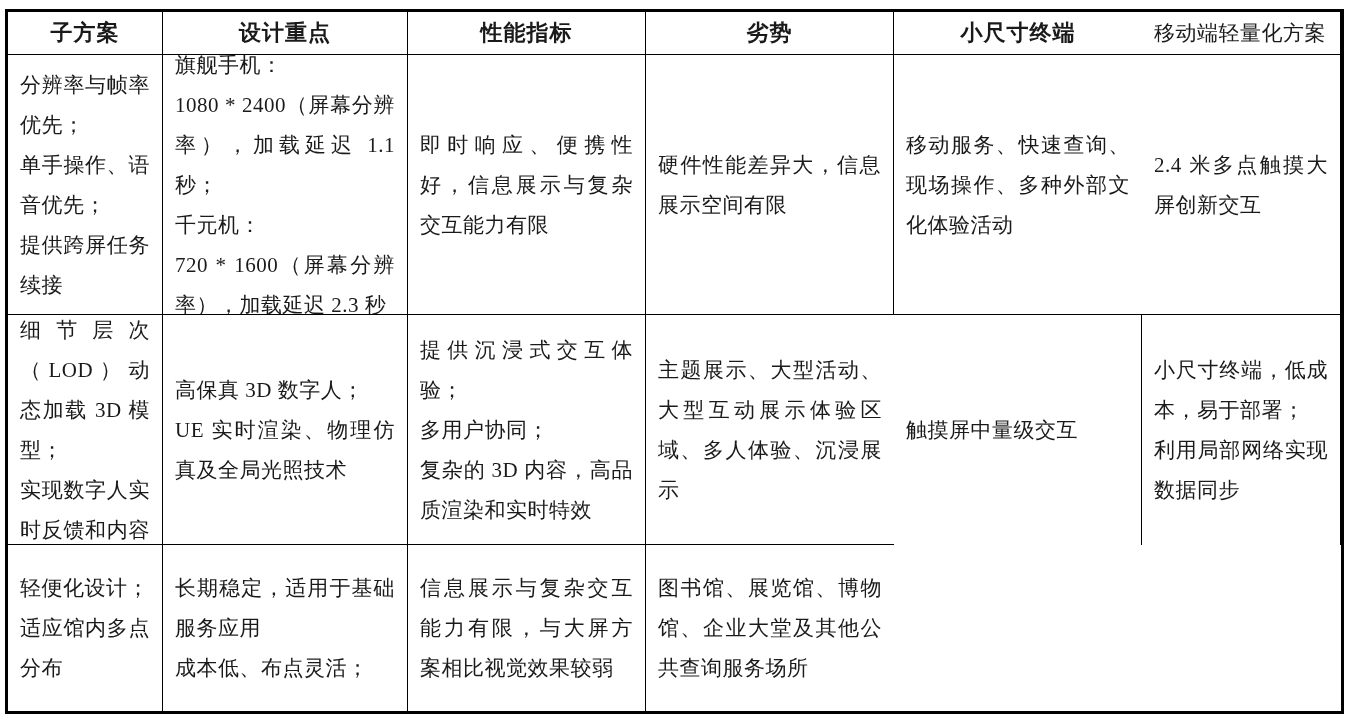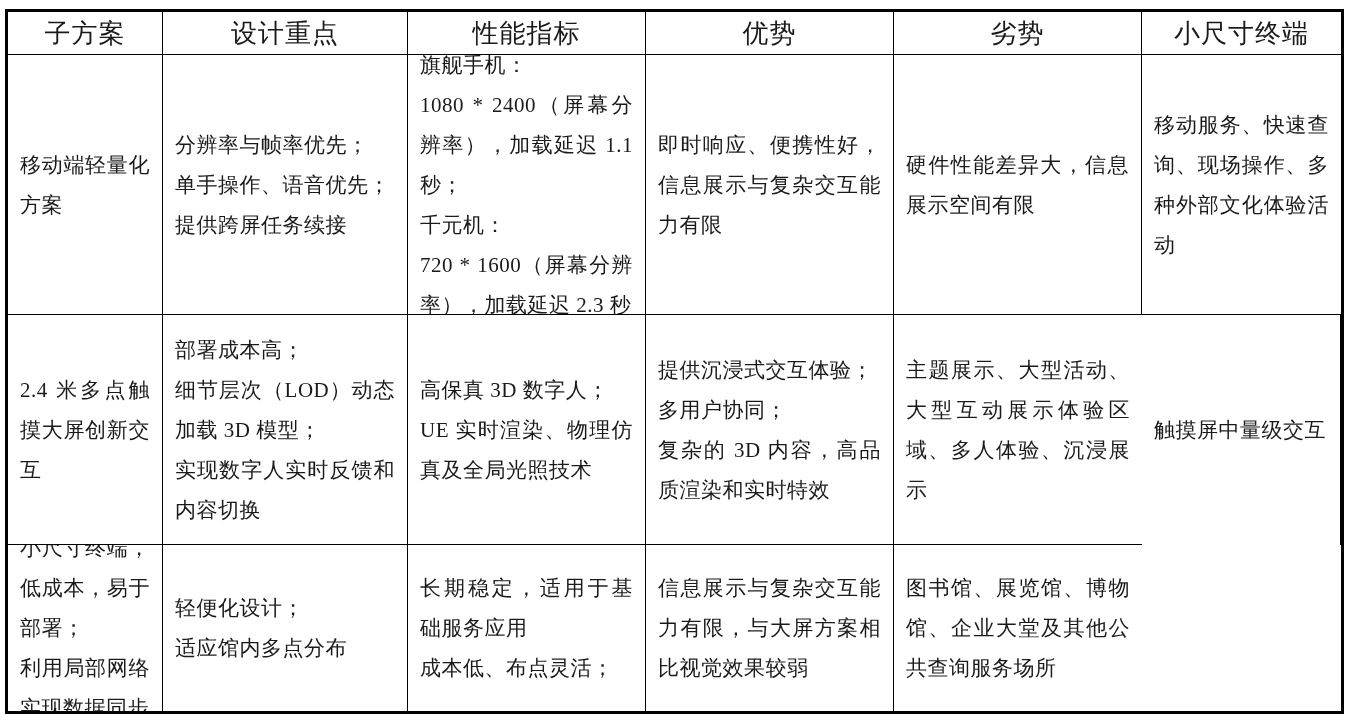--- a/index.html
+++ b/index.html
@@ -41,41 +41,41 @@
     padding: 2px 12px;
     overflow: hidden;
   }
   .cell.last-col { border-right: none; }
   .cell.last-row { border-bottom: none; }
   .hdr {
     flex-direction: row;
     align-items: center;
     justify-content: center;
     padding: 0;
-    font-size: 26px;
+    font-size: 22px;
     letter-spacing: 1px;
+    font-weight: bold;
   }
   .ln {
     font-size: 21px;
     line-height: 40px;
     text-align: justify;
     text-justify: inter-character;
     letter-spacing: 0.5px;
   }
 </style>
 </head>
 <body>
 
 <div class="page">
   <div class="tbl">
 
     <div class="cell hdr">子方案</div>
     <div class="cell hdr">设计重点</div>
     <div class="cell hdr">性能指标</div>
-    <div class="cell hdr">优势</div>
     <div class="cell hdr">劣势</div>
     <div class="cell hdr last-col">小尺寸终端</div>
 
     <div class="cell">
       <div class="ln">移动端轻量化方案</div>
     </div>
     <div class="cell">
       <div class="ln">分辨率与帧率优先；</div>
       <div class="ln">单手操作、语音优先；</div>
       <div class="ln">提供跨屏任务续接</div>

